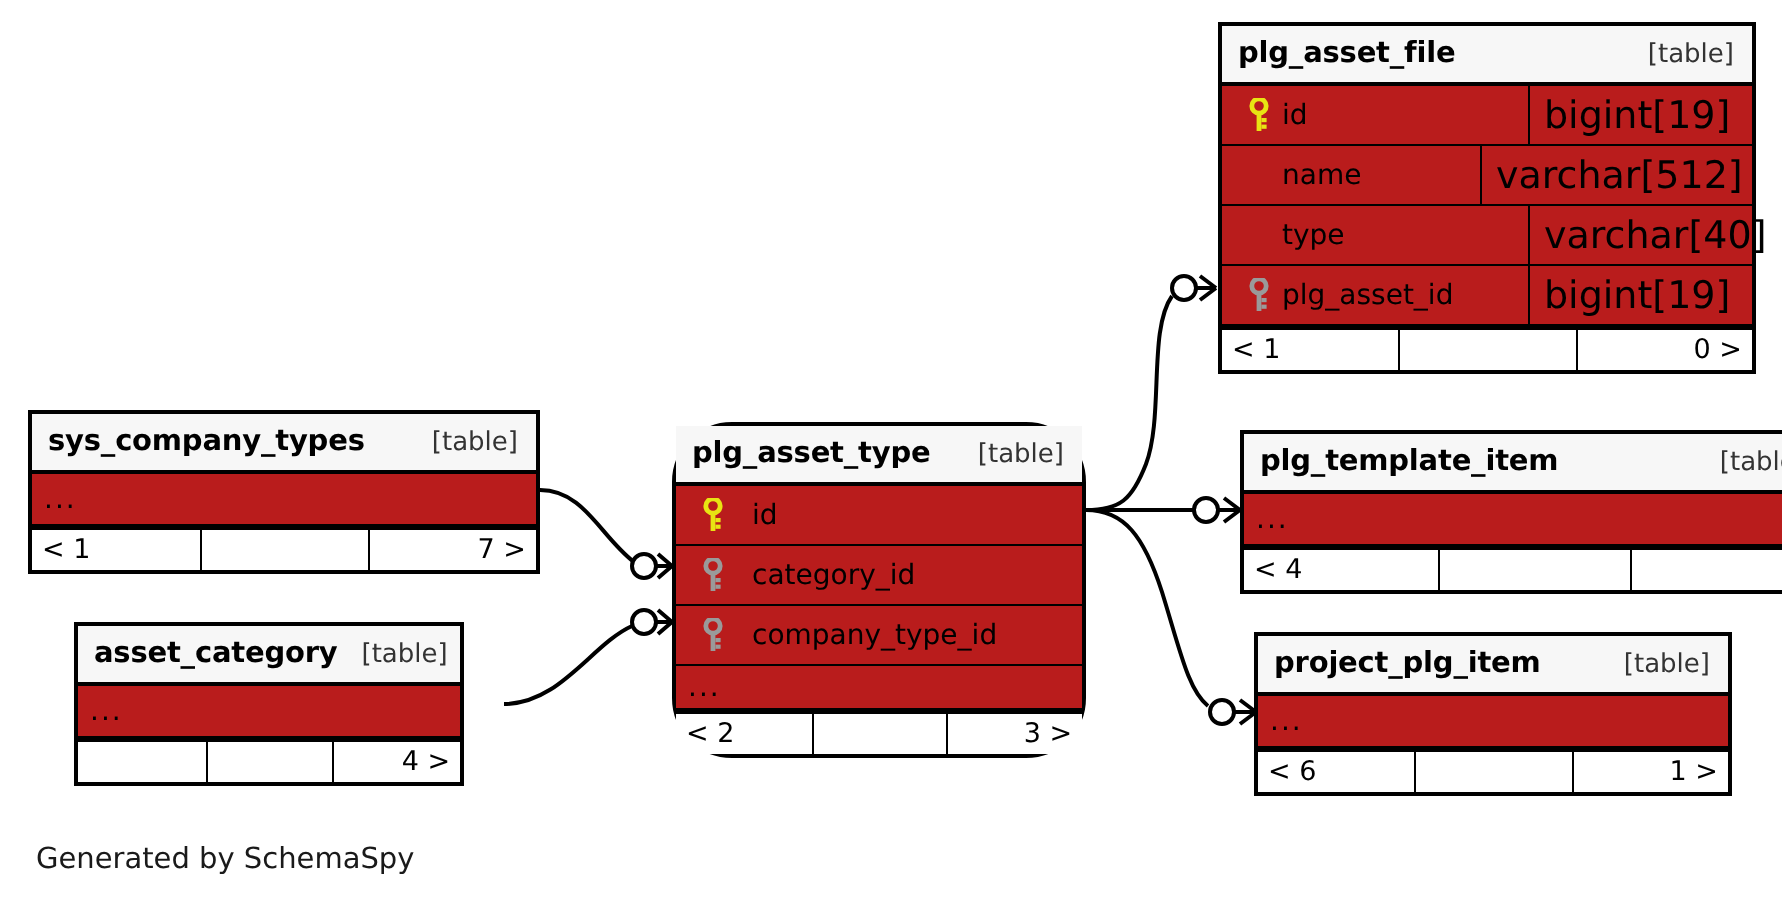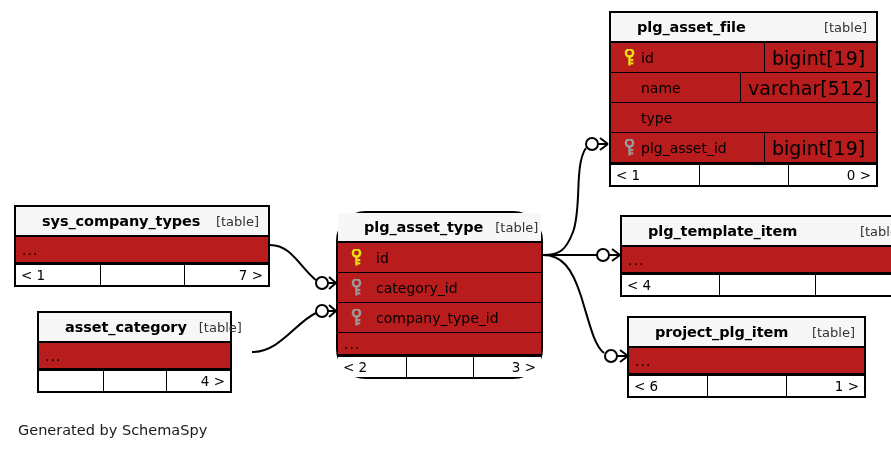--- a/index.html
+++ b/index.html
@@ -34,21 +34,21 @@
     background: #ffffff;
     border-collapse: collapse;
   }
   .tbl-header {
     box-sizing: border-box;
     background: #f7f7f7;
     border-bottom: 2px solid #000000;
     height: 30px;
     display: flex;
     align-items: center;
-    padding: 0 9px 0 26px;
+    padding: 0 9px 0 8px;
     justify-content: space-between;
   }
   .tbl-title {
     font-weight: bold;
     font-size: 14.5px;
     color: #000000;
     letter-spacing: -0.1px;
     white-space: nowrap;
   }
   .tbl-tag {
@@ -203,20 +203,21 @@
         <span class="keyslot"></span>
         <span class="colname">name</span>
       </div>
       <div class="cell-type" style="width:136px;">varchar[512]</div>
     </div>
     <div class="tbl-row">
       <div class="cell-name">
         <span class="keyslot"></span>
         <span class="colname">type</span>
       </div>
+      <div class="cell-type" style="width:112px;">varchar[40]</div>
     </div>
     <div class="tbl-row">
       <div class="cell-name">
         <span class="keyslot">
           <svg class="key-icon" width="11" height="18" viewBox="0 0 11 18">
             <circle cx="5.5" cy="4" r="3.6" fill="none" stroke="#9a9a9a" stroke-width="2.4"></circle>
             <rect x="4.3" y="6.5" width="2.4" height="10" fill="#9a9a9a"></rect>
             <rect x="6.7" y="10" width="2.6" height="2.1" fill="#9a9a9a"></rect>
             <rect x="6.7" y="13.3" width="2.6" height="2.1" fill="#9a9a9a"></rect>
           </svg>

